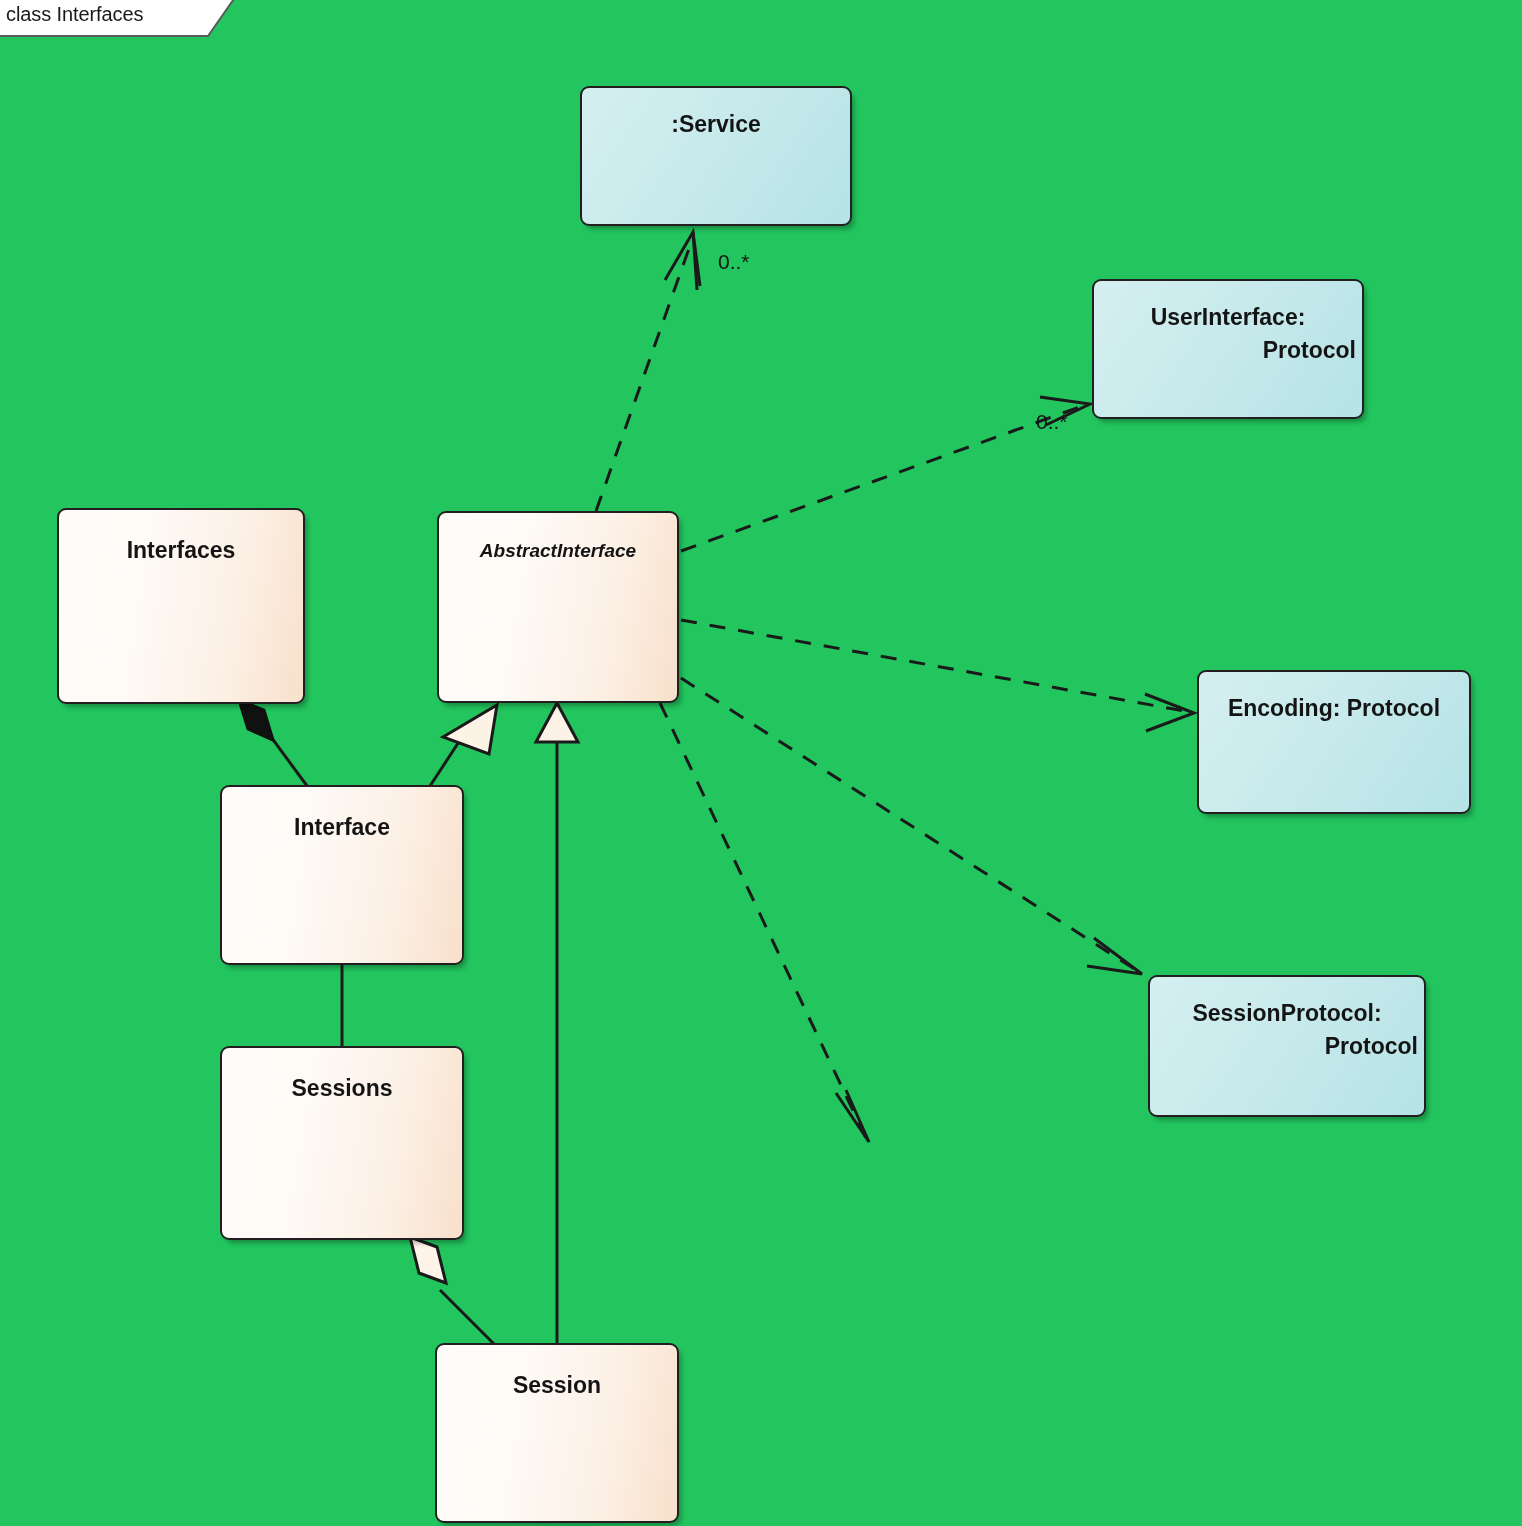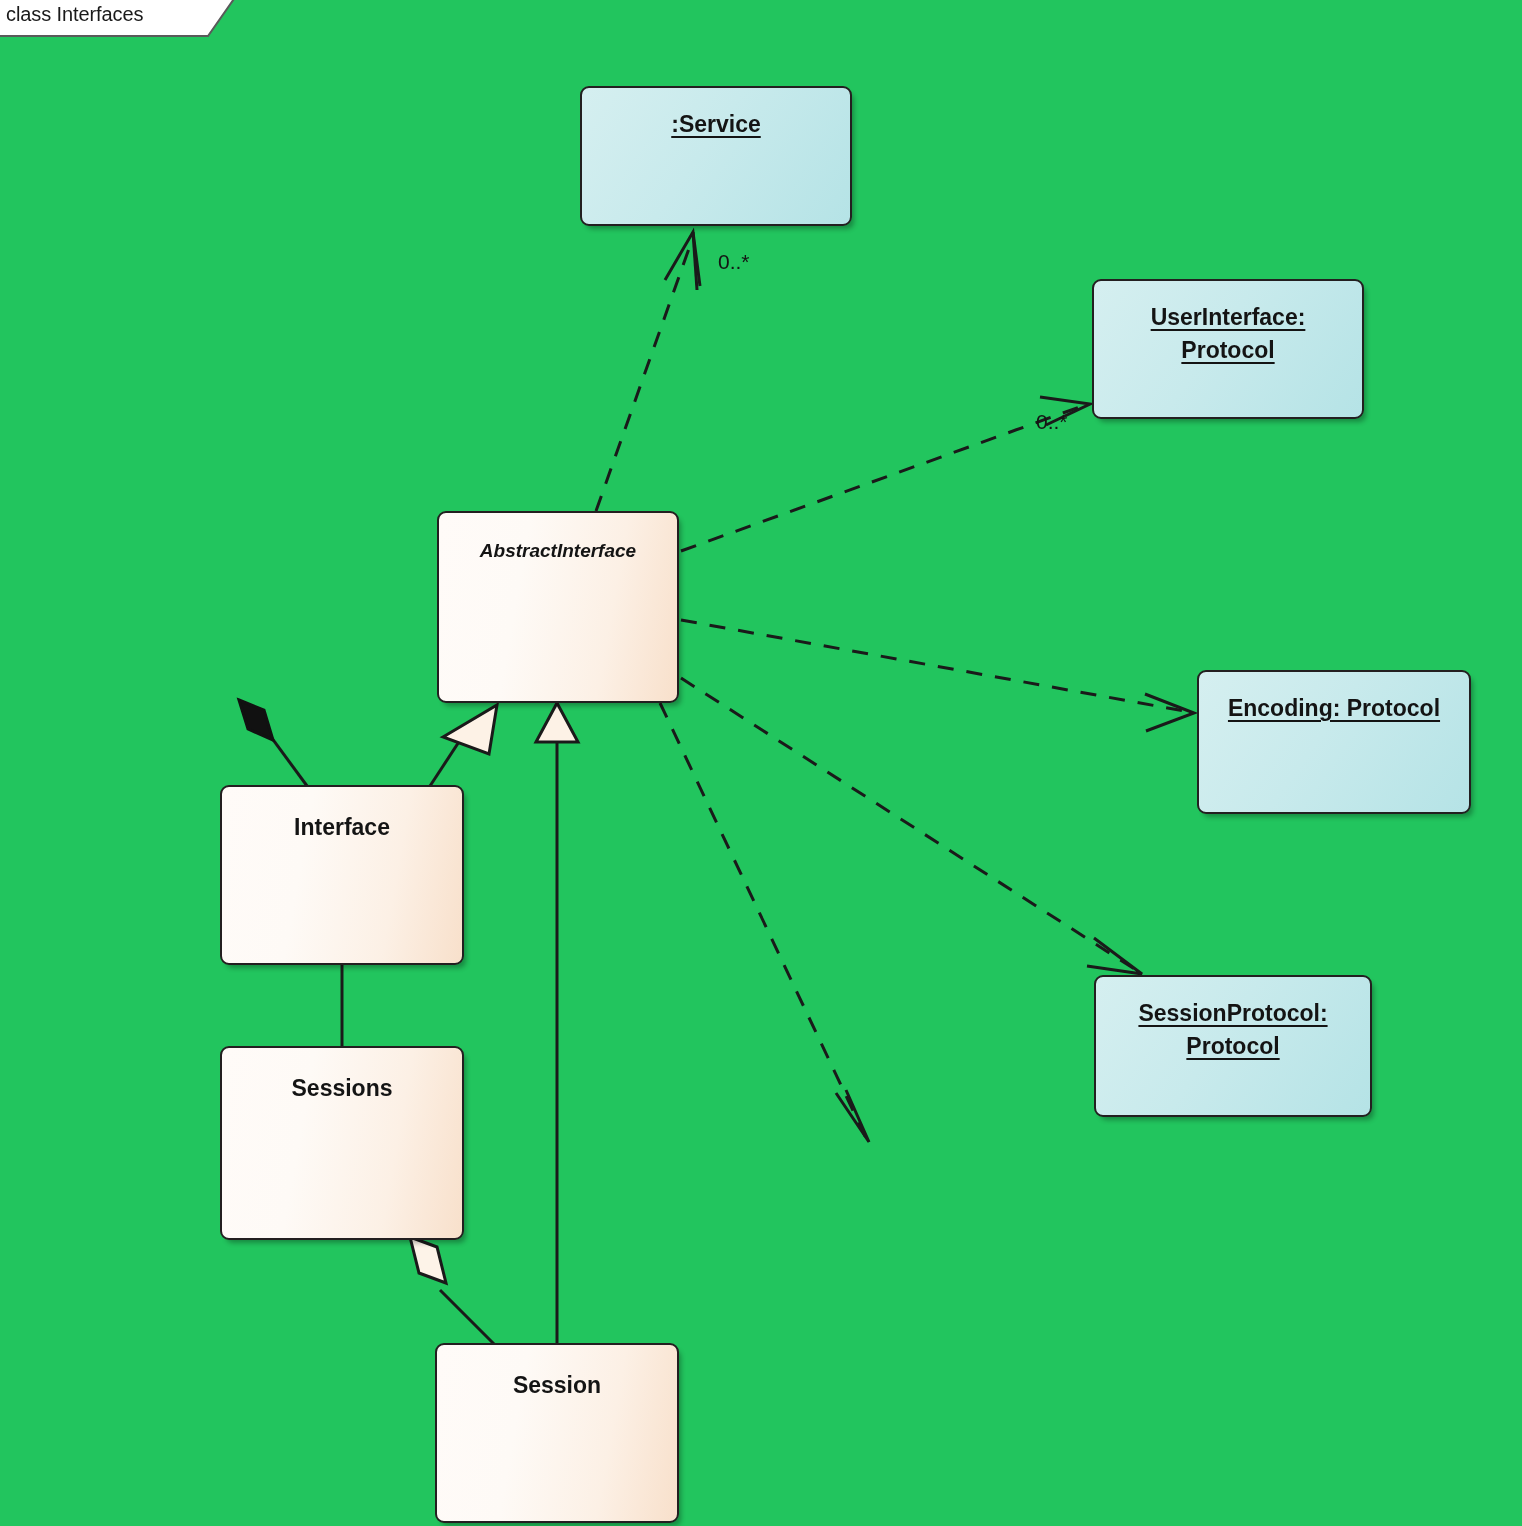--- a/index.html
+++ b/index.html
@@ -79,23 +79,23 @@
   
   .node.cyan {
     background: linear-gradient(125deg, #d5eff0 0%, #c8eaec 45%, #b5e3e6 100%);
   }
   .node.cyan .node-label {
     top: 22px;
     font-size: 23px;
     font-weight: bold;
   }
   .node.cyan .node-label .ul {
-    text-decoration: underline;
     text-underline-offset: 4px;
     text-decoration-thickness: 2px;
+    text-align: right;
   }
   .node.cyan .node-label .line2 { display: block; margin-top: 4px; }
   
   .mult {
     position: absolute;
     font-size: 21px;
     color: #141414;
     white-space: nowrap;
   }
 </style>
@@ -170,36 +170,39 @@
     </div>
   </div>
 
   <div class="node cyan" style="left:1092px; top:279px; width:272px; height:140px;">
     <div class="node-label">
       <span class="ul">UserInterface:</span>
       <span class="ul line2">Protocol</span>
     </div>
   </div>
 
+  <div class="node peach" style="left:57px; top:508px; width:248px; height:196px;">
+    <div class="node-label">Interfaces</div>
+  </div>
 
   <div class="node peach abstract" style="left:437px; top:511px; width:242px; height:192px;">
     <div class="node-label">AbstractInterface</div>
   </div>
 
   <div class="node cyan" style="left:1197px; top:670px; width:274px; height:144px;">
     <div class="node-label">
       <span class="ul">Encoding: Protocol</span>
     </div>
   </div>
 
   <div class="node peach" style="left:220px; top:785px; width:244px; height:180px;">
     <div class="node-label">Interface</div>
   </div>
 
-  <div class="node cyan" style="left:1094px; top:975px; width:278px; height:142px;">
+  <div class="node cyan" style="left:1148px; top:975px; width:278px; height:142px;">
     <div class="node-label">
       <span class="ul">SessionProtocol:</span>
       <span class="ul line2">Protocol</span>
     </div>
   </div>
 
   <div class="node peach" style="left:220px; top:1046px; width:244px; height:194px;padding-left:8px;">
     <div class="node-label">Sessions</div>
   </div>
 

